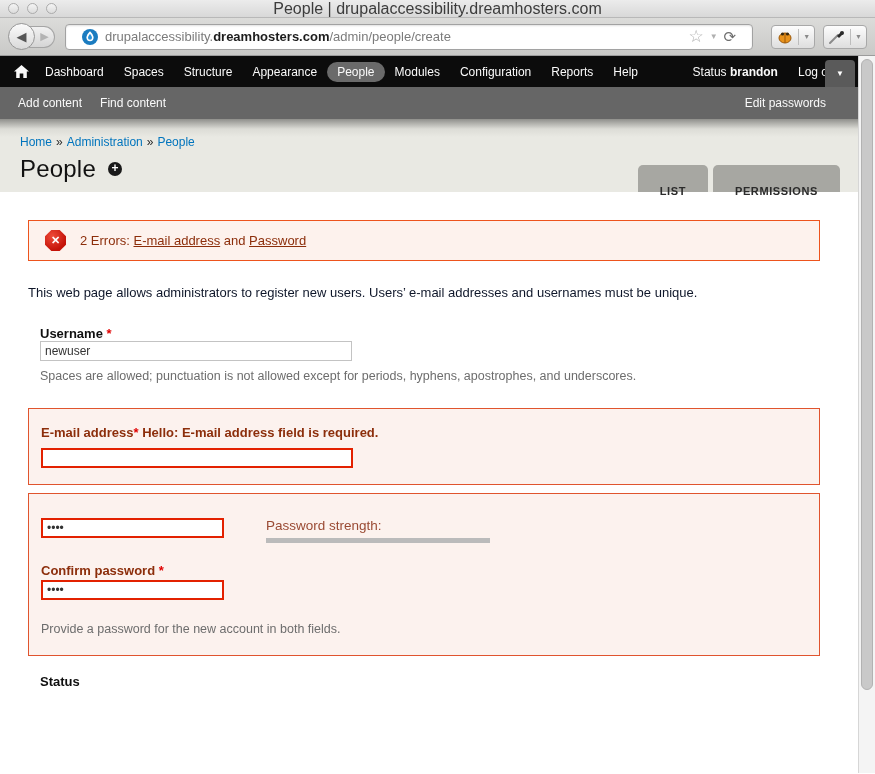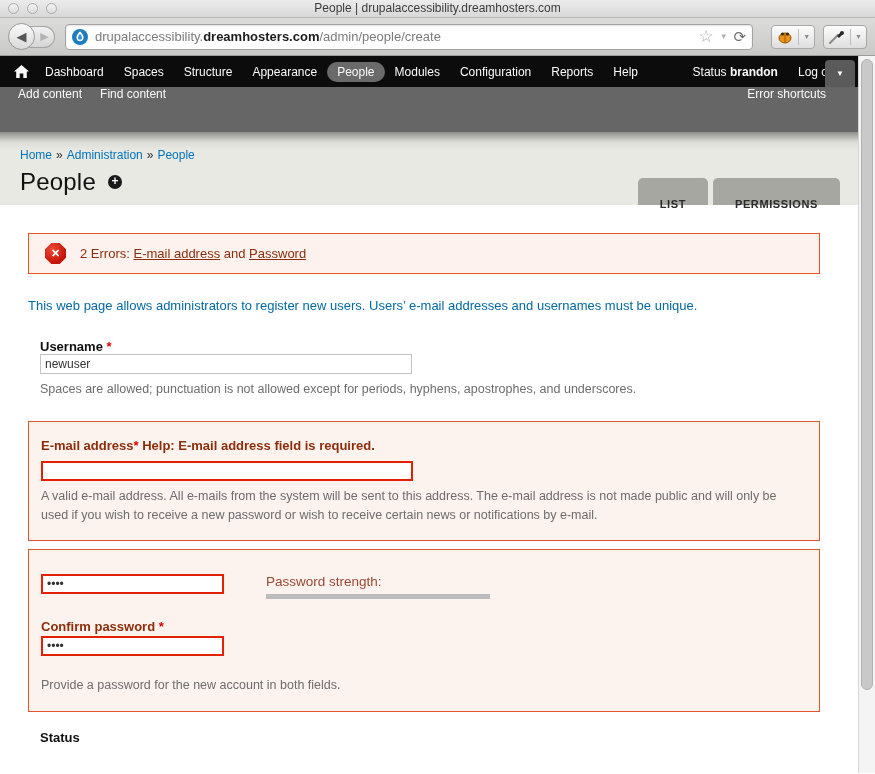--- a/index.html
+++ b/index.html
@@ -5,34 +5,34 @@
   * { margin:0; padding:0; box-sizing:border-box; }
   html,body { width:875px; height:774px; overflow:hidden; background:#fff;
     font-family:"Liberation Sans", sans-serif; }
 
   
   .titlebar { height:18px; background:linear-gradient(#ececec,#d8d8d8);
     border-bottom:1px solid #b8b8b8; position:relative; }
   .traffic { position:absolute; left:8px; top:3px; display:flex; gap:8px; }
   .traffic span { width:11px; height:11px; border-radius:50%;
     border:1px solid #ababab; background:linear-gradient(#f4f4f4,#dcdcdc); display:block; }
-  .win-title { text-align:center; font-size:12px; color:#3c3c3c; line-height:17px; }
+  .win-title { text-align:center; font-size:16px; color:#3c3c3c; line-height:17px; }
 
   .navbar { height:38px; background:linear-gradient(#dcdcda,#c9c9c7);
     border-bottom:1px solid #9c9c9c; display:flex; align-items:center; padding:0 8px; }
   .histgroup { display:flex; align-items:center; margin-right:10px; }
   .back-btn { width:27px; height:27px; border-radius:50%; border:1px solid #979797;
     background:linear-gradient(#fbfbfb,#d9d9d9); color:#555; font-size:13px;
     display:flex; align-items:center; justify-content:center; z-index:2; }
   .fwd-btn { width:26px; height:22px; margin-left:-6px; border-radius:0 11px 11px 0;
     border:1px solid #a5a5a5; border-left:none; background:linear-gradient(#f2f2f2,#d5d5d5);
     color:#b3b3b3; font-size:11px; display:flex; align-items:center; justify-content:center;
     padding-left:6px; }
   .urlbar { flex:1; height:26px; background:#fff; border:1px solid #a2a2a2; border-radius:4px;
-    display:flex; align-items:center; padding:0 6px; margin-right:10px;
+    display:flex; align-items:center; padding:0 16px; margin-right:10px;
     box-shadow:inset 0 1px 2px rgba(0,0,0,.12); }
   .favicon { width:16px; height:16px; margin-right:7px; flex:none; }
   .url-text { font-size:13px; color:#7b7b7b; white-space:nowrap; overflow:hidden; flex:1; }
   .url-domain { color:#1c1c1c; font-weight:bold; }
   .url-icons { display:flex; align-items:center; gap:6px; color:#b0b0b0; }
   .star-ic { font-size:17px; line-height:1; }
   .tri-ic { font-size:8px; }
   .refresh-ic { font-size:15px; color:#6e6e6e; }
   .addon-btn { height:24px; border:1px solid #a8a8a8; border-radius:4px;
     background:linear-gradient(#fdfdfd,#dedede); display:flex; align-items:center;
@@ -56,21 +56,21 @@
     border-radius:10px; white-space:nowrap; }
   .tb-item.active { background:#6a6a6a; }
   .tb-right { margin-left:auto; display:flex; align-items:center; }
   .tb-greeting { color:#fafafa; font-size:12px; padding:0 10px; white-space:nowrap; }
   .tb-greeting b { font-weight:bold; }
   .tb-toggle { position:absolute; right:3px; top:4px; width:30px; height:27px;
     background:#5a5a5a; border-radius:4px 4px 0 0; color:#fff; font-size:8px;
     display:flex; align-items:center; justify-content:center; }
 
   
-  .shortcut-bar { height:45px; background:#666; display:flex; 
+  .shortcut-bar { height:32px; background:#666; display:flex; align-items:center;
     padding:0 18px; }
   .sc-item { color:#fafafa; font-size:12px; margin-right:18px; text-decoration:none; }
   .sc-edit { margin-left:auto; margin-right:14px; color:#fafafa; font-size:12px;
     text-decoration:none; }
 
   
   .page-header { height:73px; position:relative; padding:16px 0 0 20px;
     background:linear-gradient(to bottom,#8f8f8b 0px,#dcdcd6 10px,#e9e9e3 18px); }
   .breadcrumb { font-size:12px; color:#333; }
   .breadcrumb a { color:#0074bd; text-decoration:none; }
@@ -87,29 +87,29 @@
   
   .content { padding:0 38px 0 28px; background:#fff; font-size:13px; color:#2a2a2a; }
   .messages-error { margin-top:28px; border:1px solid #ed541d; background:#fdf2ed;
     color:#8c2e0b; padding:9px 10px; display:flex; align-items:center; }
   .err-octagon { width:21px; height:21px; margin:0 14px 0 6px; flex:none;
     background:radial-gradient(circle at 35% 30%, #ef4a38, #c41309 70%);
     clip-path:polygon(30% 0,70% 0,100% 30%,100% 70%,70% 100%,30% 100%,0 70%,0 30%);
     color:#fff; font-size:11px; font-weight:bold; line-height:21px; text-align:center; }
   .messages-error a { color:#8c2e0b; }
 
-  .intro { margin-top:24px; color:#0369a1; }
+  .intro { margin-top:24px; color:#0f172a; }
 
   .form-item { margin:26px 0 0 12px; }
   .form-item label { display:block; font-weight:bold; color:#0f0f0f; }
   .req { color:#e00000; font-weight:bold; }
   input[type="text"], input[type="password"] { height:20px; border:1px solid #c3c3c3;
     background:#fff; font-size:12px; padding:0 4px; color:#333;
     font-family:"Liberation Sans",sans-serif; }
-  .w-wide { width:372px; }
+  .w-wide { width:312px; }
   .w-pass { width:183px; height:22px; }
   .description { color:#6d6d6d; font-size:12.5px; margin-top:6px; line-height:1.5; }
 
   .error-wrapper { margin-top:22px; border:1px solid #e0542e; background:#fcf2ee;
     padding:16px 14px 16px 12px; }
   .error-wrapper + .error-wrapper { margin-top:8px; }
   .error-wrapper label { display:inline; font-weight:bold; color:#8c2e0b; }
   .error-inline { font-weight:bold; color:#8c2e0b; }
   .input-error { border:2px solid #e32100 !important; }
   .email-input { display:block; margin-top:8px; height:21px; }
@@ -203,21 +203,21 @@
         <a class="tb-item" href="#">Log out</a>
       </div>
       <div class="tb-toggle">
           <span>▼</span>
         </div>
     </div>
 
     <div class="shortcut-bar">
       <a class="sc-item" href="#">Add content</a>
       <a class="sc-item" href="#">Find content</a>
-      <a class="sc-edit" href="#">Error shortcuts</a>
+      <a class="sc-edit" href="#">Edit passwords</a>
     </div>
 
     <div class="page-header">
       <div class="breadcrumb">
         <a href="#">Home</a><span class="sep">»</span><a href="#">Administration</a><span class="sep">»</span><a href="#">People</a>
       </div>
       <div class="page-title-row">
         <h1 class="page-title">People</h1>
         <div class="plus-badge">+</div>
       </div>
@@ -236,23 +236,22 @@
 
       <p class="intro">This web page allows administrators to register new users. Users’ e-mail addresses and usernames must be unique.</p>
 
       <div class="form-item">
         <label><span>Username </span><span class="req">*</span></label>
         <input type="text" class="w-wide" value="newuser" style="">
         <div class="description">Spaces are allowed; punctuation is not allowed except for periods, hyphens, apostrophes, and underscores.</div>
       </div>
 
       <div class="error-wrapper">
-        <label><span>E-mail address</span><span class="req">*</span><span class="error-inline">  Help: E-mail address field is required.</span></label>
+        <label><span>E-mail address</span><span class="req">*</span><span class="error-inline">  Hello: E-mail address field is required.</span></label>
         <input type="text" class="w-wide input-error email-input" value="" style="">
-        <div class="description">A valid e-mail address. All e-mails from the system will be sent to this address. The e-mail address is not made public and will only be used if you wish to receive a new password or wish to receive certain news or notifications by e-mail.</div>
       </div>
 
       <div class="error-wrapper">
         <div class="pass-row">
           <input type="text" class="w-pass input-error" value="••••" style="">
           <div class="strength">
             <div class="strength-label">Password strength:</div>
             <div class="strength-bar"></div>
           </div>
         </div>

